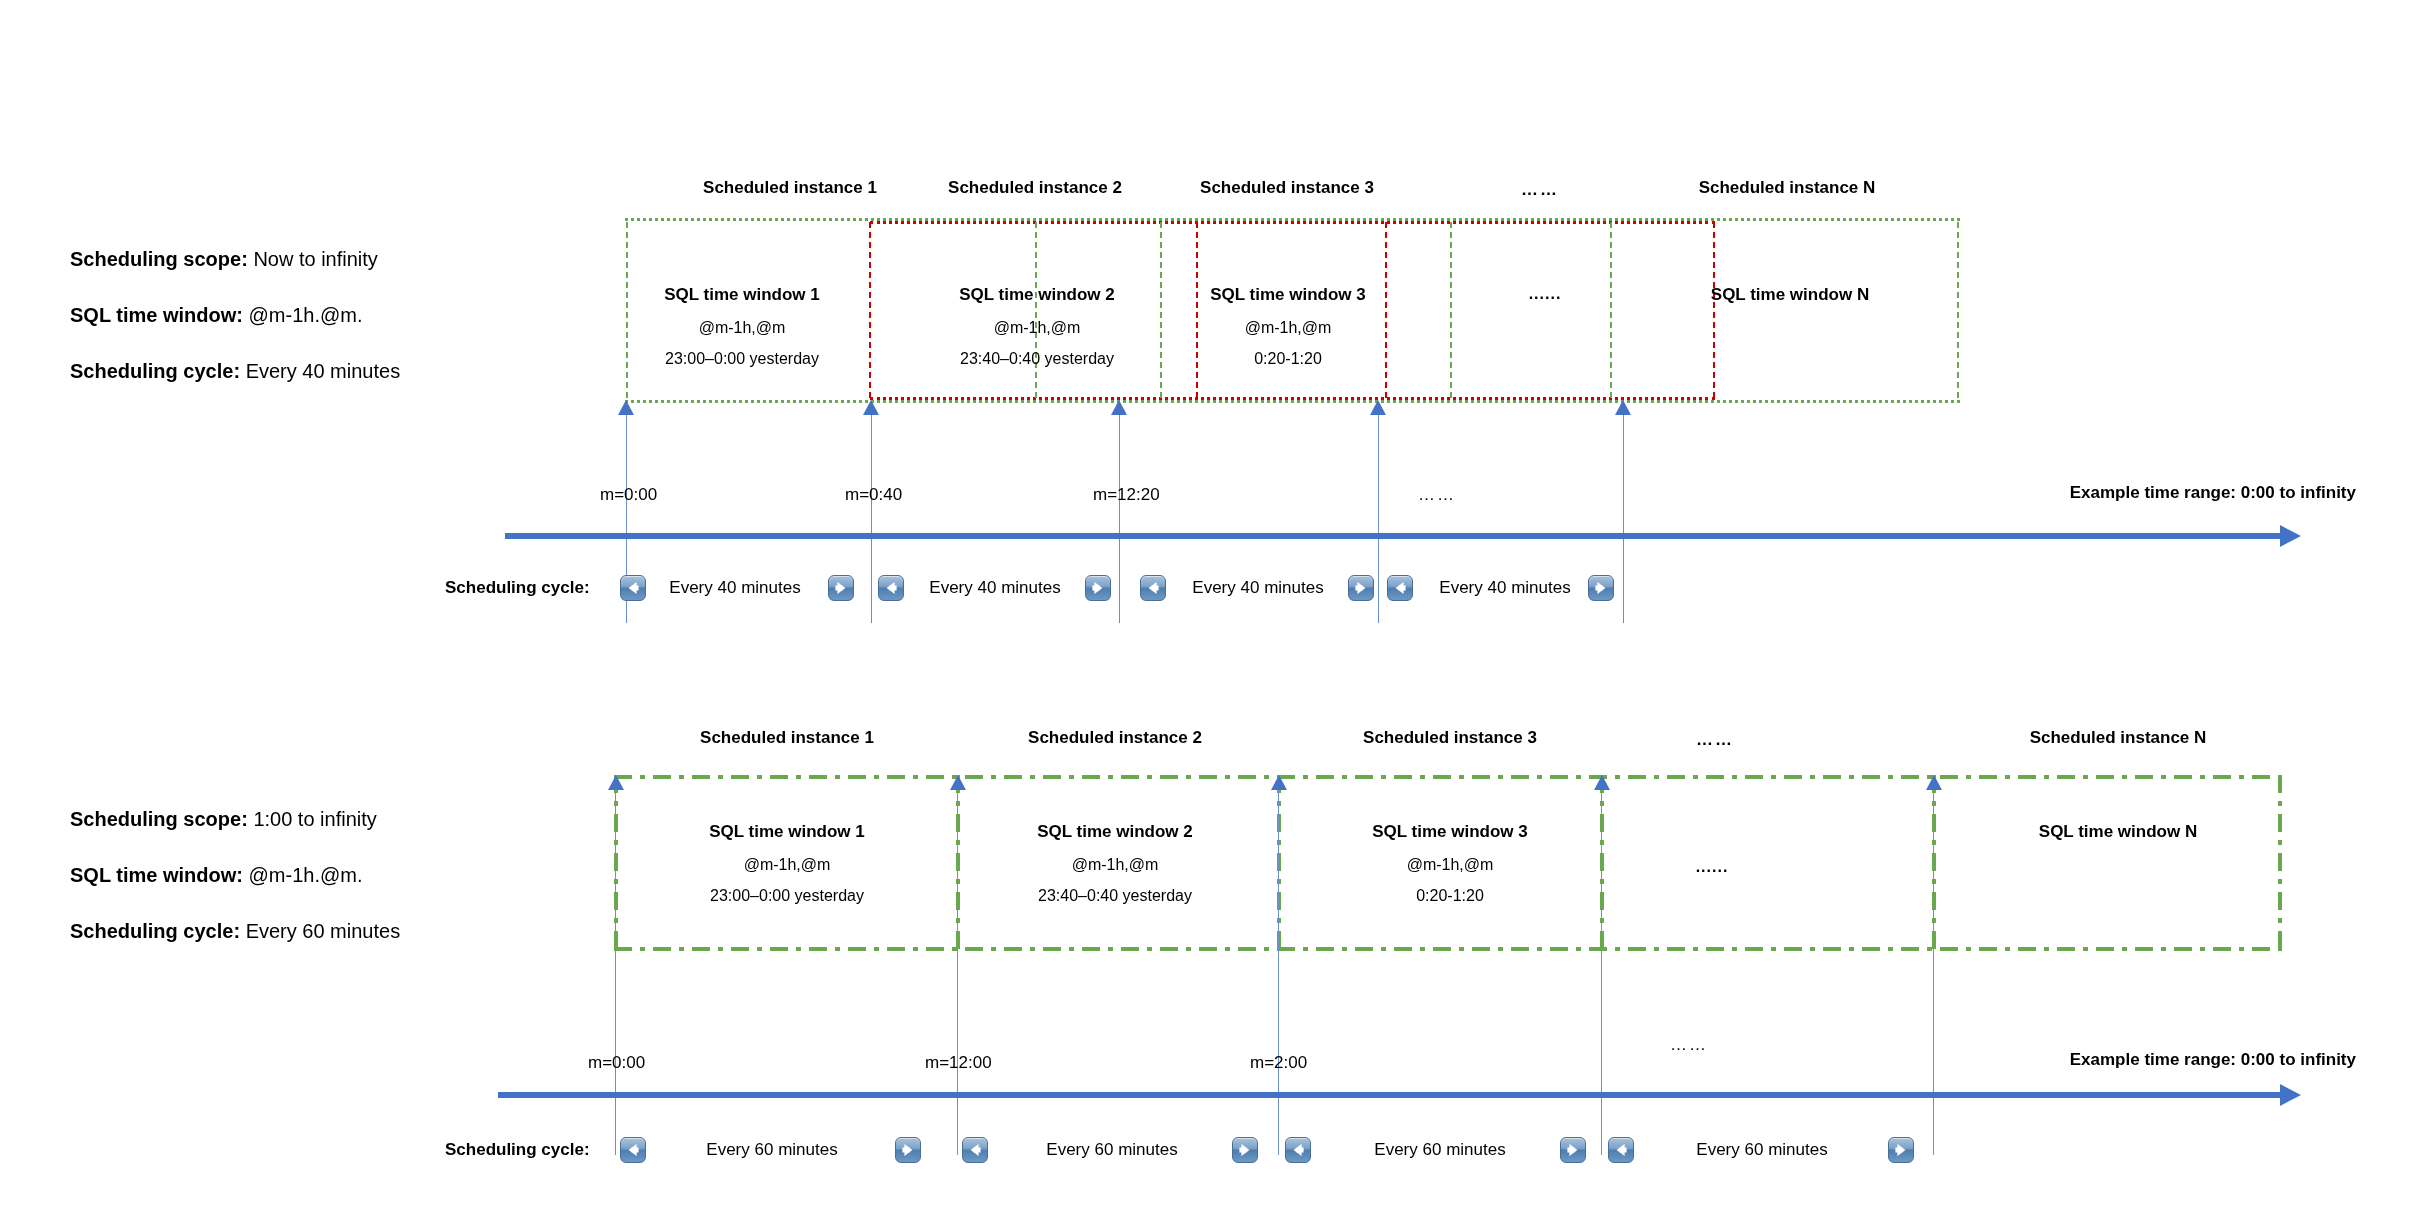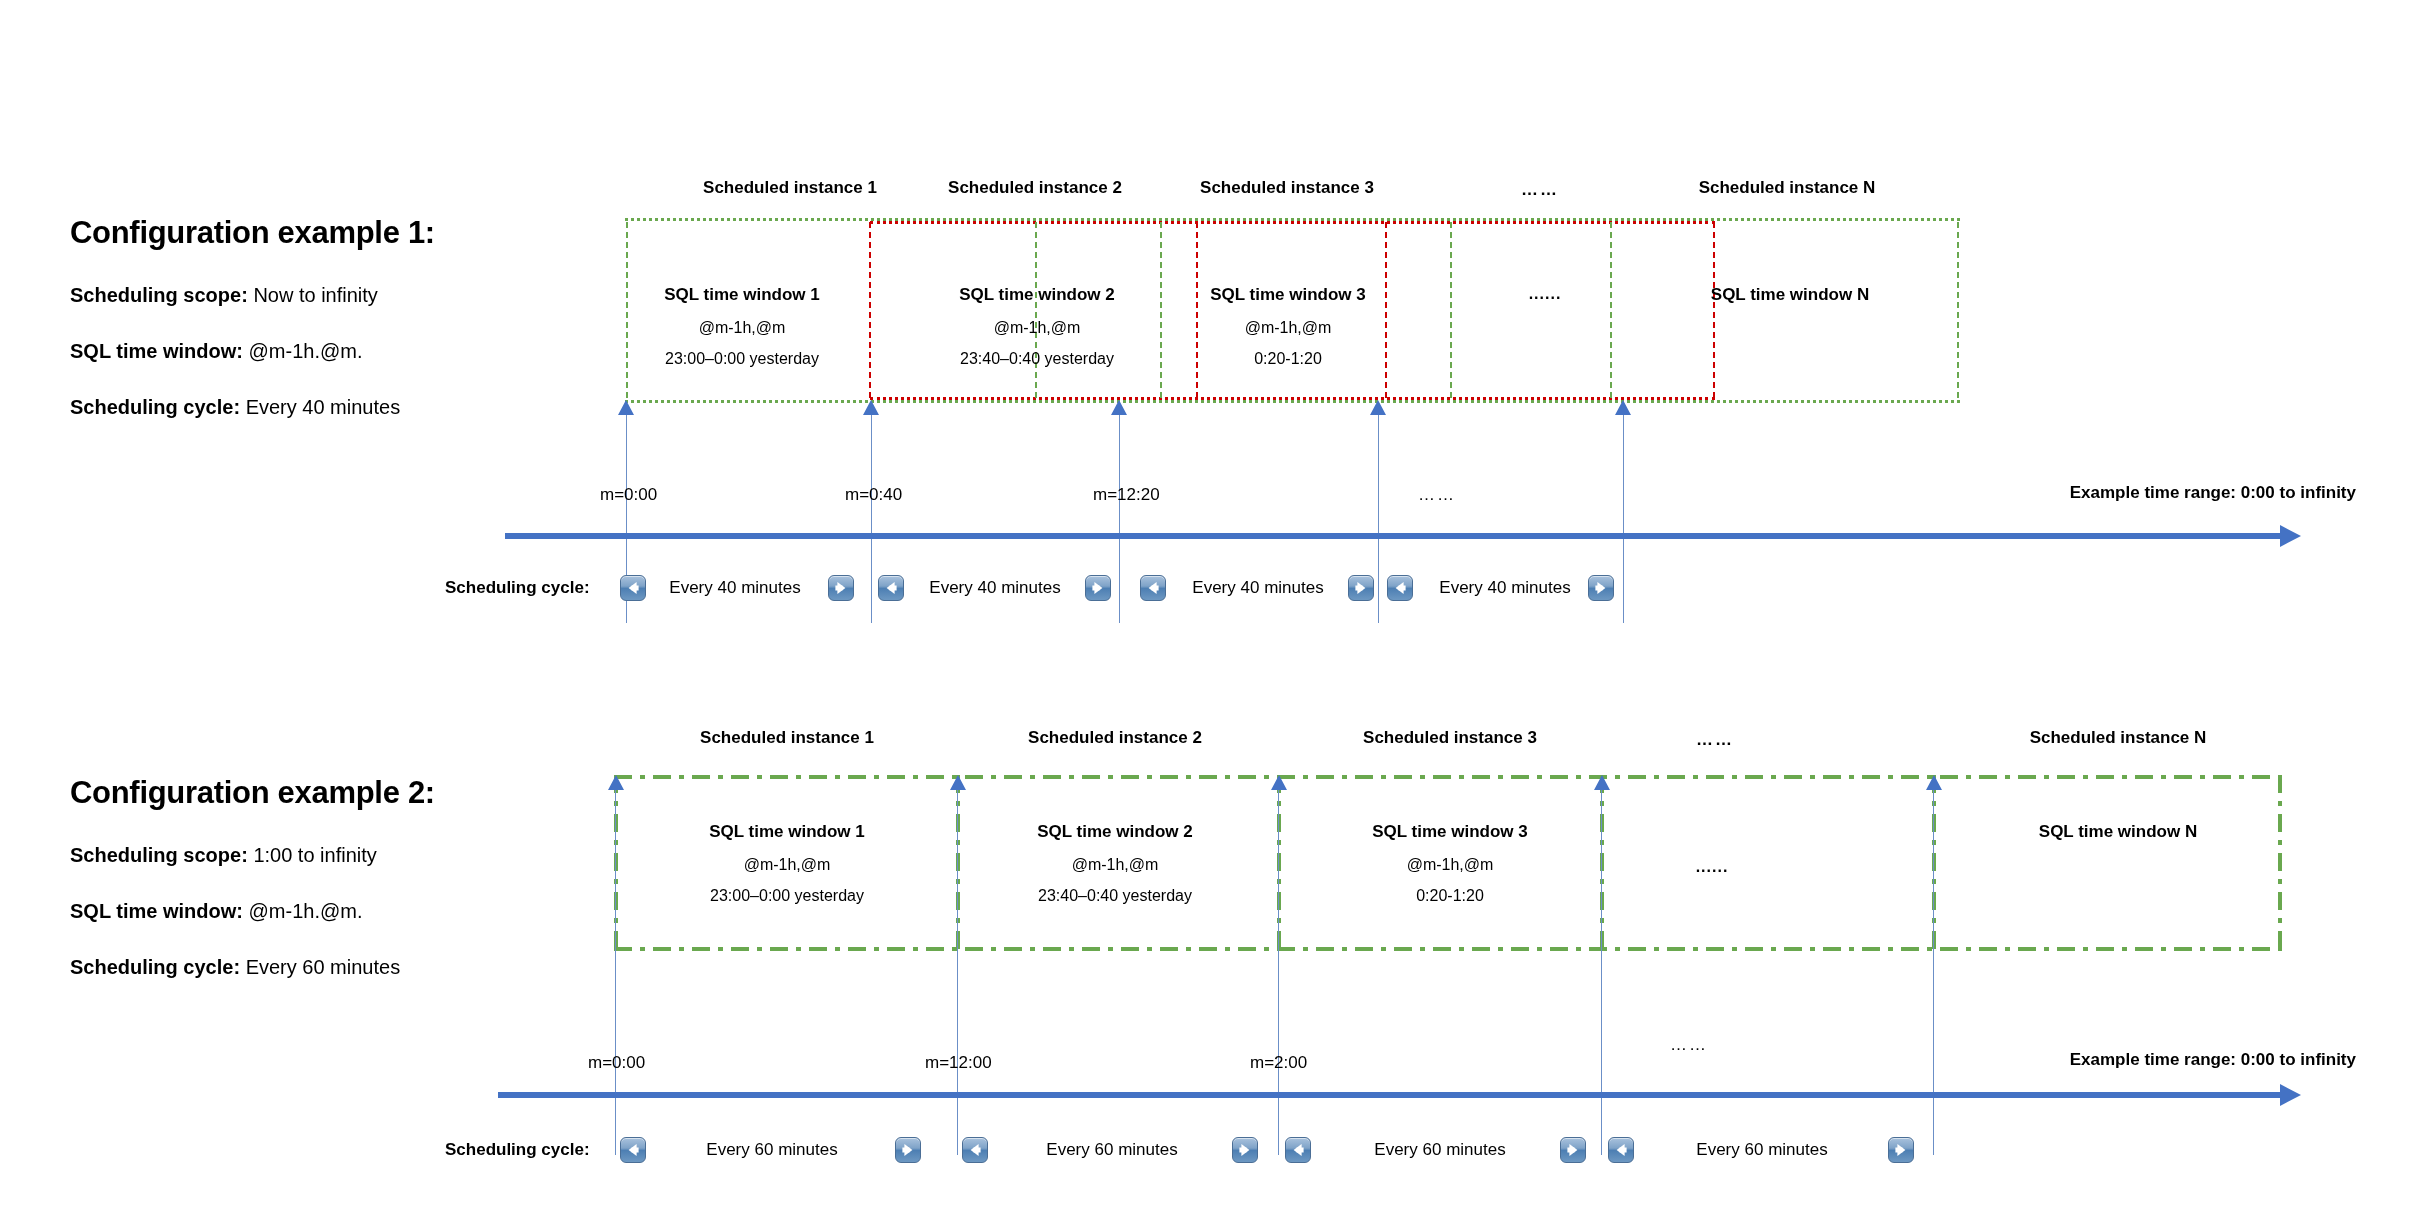--- a/index.html
+++ b/index.html
@@ -142,21 +142,20 @@
     transform: translate(-80%, -50%);
     width: 7px; height: 5px; background: #ffffff;
   }
 </style>
 </head>
 <body>
 
 <div id="root">
 
   <div class="desc" style="left:70px; top:215px;">
-    <div class="desc-title">Configuration example 1:</div>
     <div class="desc-line">
       <b>Scheduling scope:</b>
       <span class="val">Now to infinity</span>
     </div>
     <div class="desc-line">
       <b>SQL time window:</b>
       <span class="val">@m-1h.@m.</span>
     </div>
     <div class="desc-line">
       <b>Scheduling cycle:</b>
@@ -258,21 +257,20 @@
 
   <div class="arrow-ico left" style="left:1387px; top:588px;">
       <span class="stem"></span>
     </div>
   <div class="cyc-text" style="left:1505px; top:588px;">Every 40 minutes</div>
   <div class="arrow-ico right" style="left:1588px; top:588px;">
       <span class="stem"></span>
     </div>
 
   <div class="desc" style="left:70px; top:775px;">
-    <div class="desc-title">Configuration example 2:</div>
     <div class="desc-line">
       <b>Scheduling scope:</b>
       <span class="val">1:00 to infinity</span>
     </div>
     <div class="desc-line">
       <b>SQL time window:</b>
       <span class="val">@m-1h.@m.</span>
     </div>
     <div class="desc-line">
       <b>Scheduling cycle:</b>

